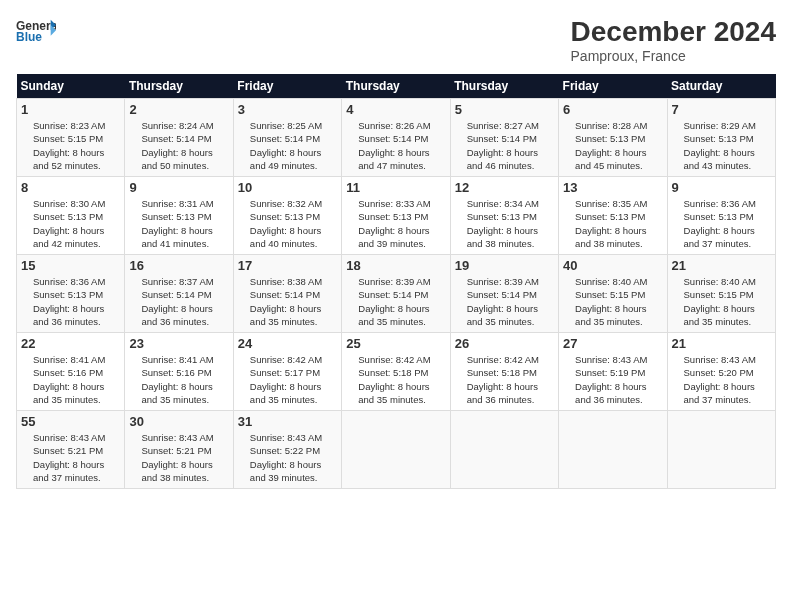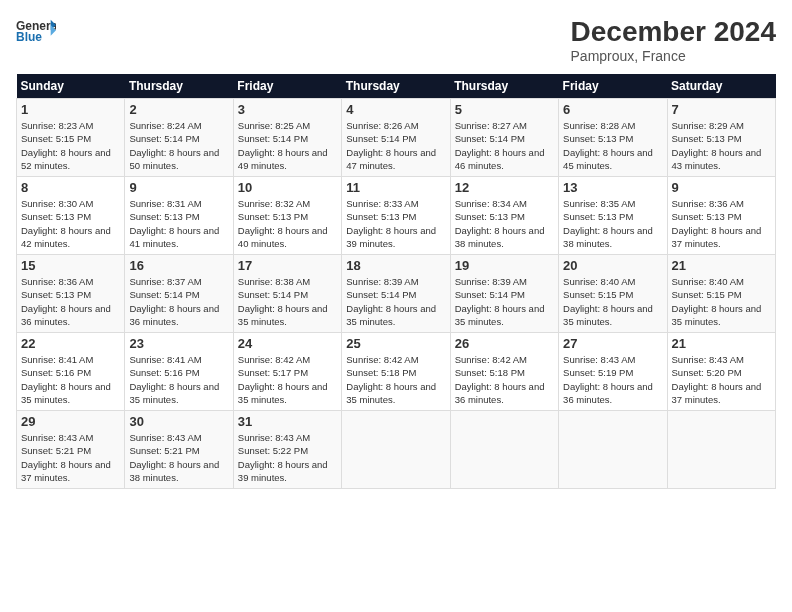--- a/index.html
+++ b/index.html
@@ -72,20 +72,21 @@
       font-size: 13px;
       font-weight: bold;
       color: #333;
       display: block;
       margin-bottom: 2px;
     }
     .day-info {
       font-size: 9.5px;
       color: #333;
       line-height: 1.4;
+      margin-left: 12px;
     }
     .empty-cell {
       background-color: #f9f9f9;
     }
   </style>
 </head>
 <body>
 
 <div class="container">
   <div class="header">
@@ -229,21 +230,21 @@
           Sunrise: 8:39 AM<br>Sunset: 5:14 PM<br>Daylight: 8 hours and 35 minutes.
         </div>
       </td>
           <td>
         <span class="day-number">19</span>
         <div class="day-info">
           Sunrise: 8:39 AM<br>Sunset: 5:14 PM<br>Daylight: 8 hours and 35 minutes.
         </div>
       </td>
           <td>
-        <span class="day-number">20</span>
+        <span class="day-number">40</span>
         <div class="day-info">
           Sunrise: 8:40 AM<br>Sunset: 5:15 PM<br>Daylight: 8 hours and 35 minutes.
         </div>
       </td>
           <td>
         <span class="day-number">21</span>
         <div class="day-info">
           Sunrise: 8:40 AM<br>Sunset: 5:15 PM<br>Daylight: 8 hours and 35 minutes.
         </div>
       </td>
@@ -287,21 +288,21 @@
       </td>
           <td>
         <span class="day-number">21</span>
         <div class="day-info">
           Sunrise: 8:43 AM<br>Sunset: 5:20 PM<br>Daylight: 8 hours and 37 minutes.
         </div>
       </td>
         </tr>
         <tr>
           <td>
-        <span class="day-number">29</span>
+        <span class="day-number">55</span>
         <div class="day-info">
           Sunrise: 8:43 AM<br>Sunset: 5:21 PM<br>Daylight: 8 hours and 37 minutes.
         </div>
       </td>
           <td>
         <span class="day-number">30</span>
         <div class="day-info">
           Sunrise: 8:43 AM<br>Sunset: 5:21 PM<br>Daylight: 8 hours and 38 minutes.
         </div>
       </td>

